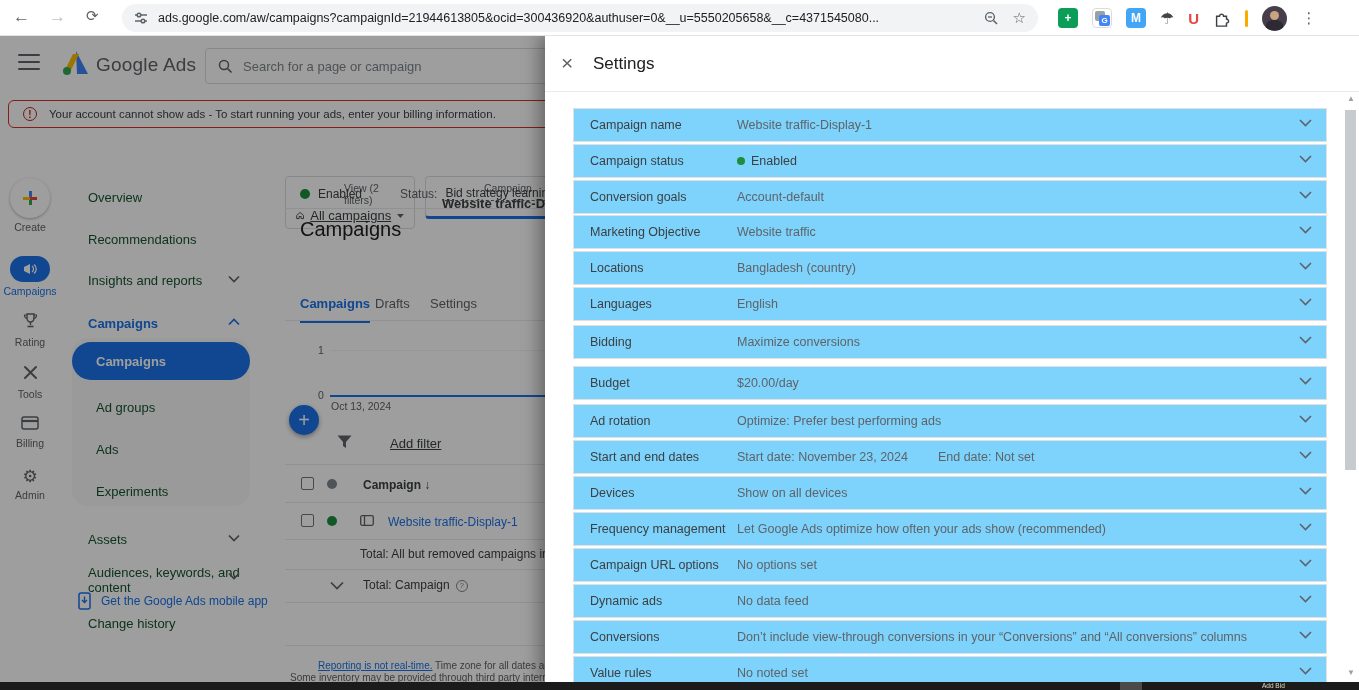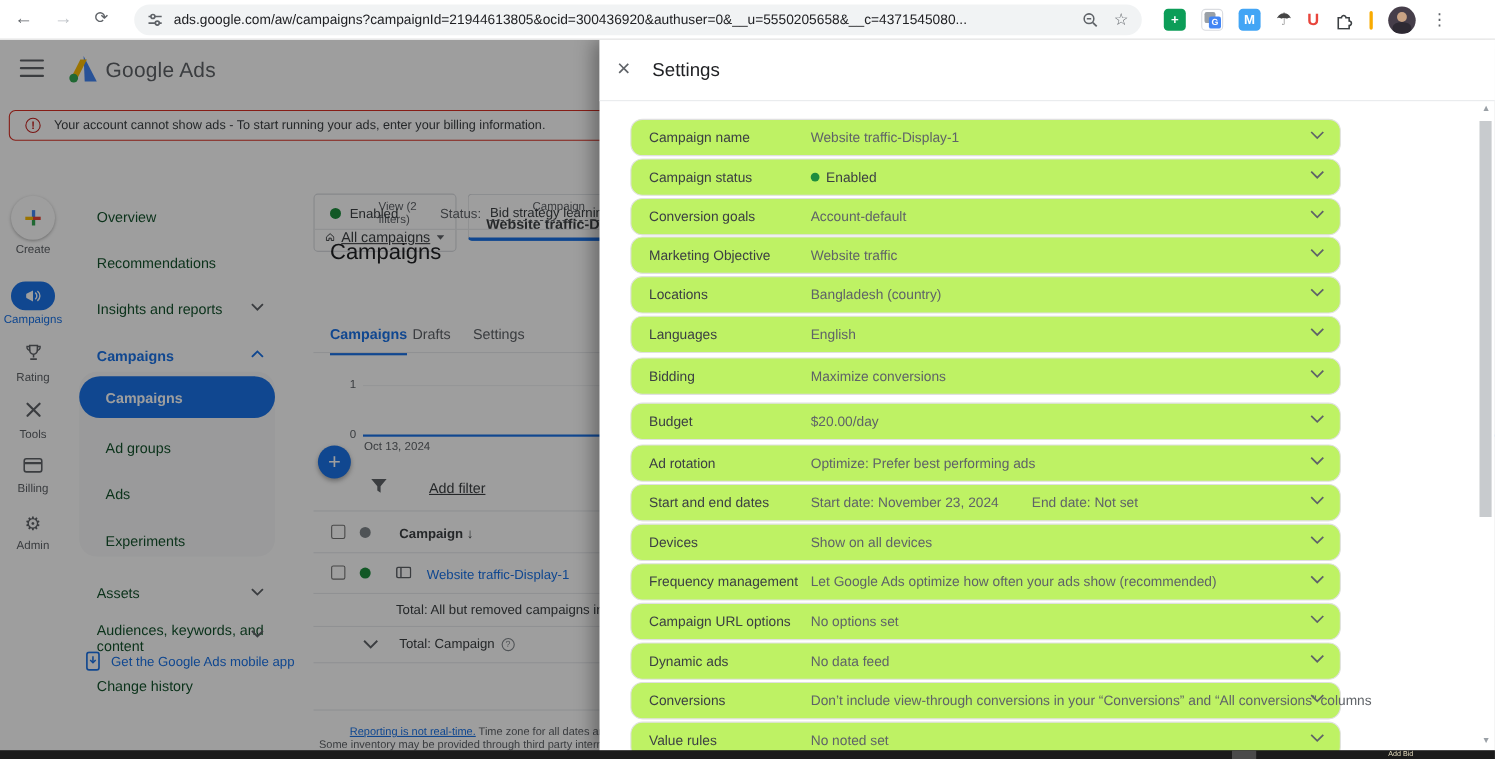--- a/index.html
+++ b/index.html
@@ -78,21 +78,21 @@
   .link { color:#1a73e8; cursor:pointer; }
   .help-c { display:inline-flex; width:12px; height:12px; border:1px solid #80868b; border-radius:50%; color:#80868b; font-size:8px; align-items:center; justify-content:center; vertical-align:middle; margin-left:6px; }
   .foot { position:absolute; font-size:10px; color:#5f6368; white-space:nowrap; }
 
   
   .dim { position:absolute; left:0; top:36px; width:1359px; height:654px; background:rgba(0,0,0,.38); z-index:20; }
   .panel { position:absolute; left:545px; top:36px; width:814px; height:647px; background:#fff; z-index:30; box-shadow:-6px 0 16px rgba(0,0,0,.35); overflow:hidden; }
   .panel-head { position:absolute; top:0; left:0; right:0; height:56px; background:#fff; border-bottom:1px solid #e8eaed; }
   .close-x { position:absolute; left:16px; top:16px; font-size:21px; color:#5f6368; cursor:pointer; line-height:1; }
   .panel-title { position:absolute; left:48px; top:18px; font-size:17px; color:#202124; font-weight:500; }
-  .srow { position:absolute; left:28px; width:646px; height:34px; border:1px solid #e0e0e0; border-radius:11px; background:#bef264; cursor:pointer; }
+  .srow { position:absolute; left:28px; width:754px; height:34px; border:1px solid #e0e0e0; border-radius:0; background:#7dd3fc; cursor:pointer; }
   .srow .lbl { position:absolute; left:16px; top:9px; font-size:12.5px; color:#3c4043; }
   .srow .val { position:absolute; left:163px; top:9px; font-size:12.5px; color:#5f6368; white-space:nowrap; display:flex; align-items:center; gap:6px; }
   .srow .rchev { position:absolute; right:14px; top:10px; }
   .val2 { margin-left:24px; }
   .sb-thumb { position:absolute; right:3px; top:74px; width:11px; height:360px; background:#c8cbce; }
   .sb-arrow { position:absolute; right:4px; font-size:8px; color:#9aa0a6; }
 
   .bottom-bar { position:absolute; left:0; top:682px; width:1359px; height:8px; background:#1b1b1b; z-index:70; overflow:hidden; }
   .bb-seg { position:absolute; left:1120px; top:0; width:22px; height:8px; background:#4a4a4a; }
   .bb-text { position:absolute; left:1262px; top:0px; font-size:6.5px; color:#e6ddbf; }
@@ -151,20 +151,27 @@
           <span></span>
           <span></span>
           <span></span>
         </div>
       <svg class="abs" style="left:60px;top:12px;" width="30" height="30" viewBox="0 0 30 30">
         <polygon points="16,3 28,26 17,26" fill="#4285f4"></polygon>
         <polygon points="13,6 19,6 9,26 4,24" fill="#fbbc04"></polygon>
         <circle cx="7" cy="23" r="4" fill="#34a853"></circle>
       </svg>
       <span class="logo-text">Google Ads</span>
+      <div class="search-box">
+        <svg width="15" height="15" viewBox="0 0 15 15">
+            <circle cx="6" cy="6" r="4.5" fill="none" stroke="#5f6368" stroke-width="1.5"></circle>
+            <line x1="9.5" y1="9.5" x2="13.5" y2="13.5" stroke="#5f6368" stroke-width="1.7"></line>
+          </svg>
+        <span class="search-ph">Search for a page or campaign</span>
+      </div>
     </div>
 
     <div class="banner">
       <span class="warn-ic">!</span>
       <span class="banner-text">Your account cannot show ads - To start running your ads, enter your billing information.</span>
     </div>
 
     <div class="rail">
       <div class="rail-item" style="top:46px;">
         <span class="create-circle">

